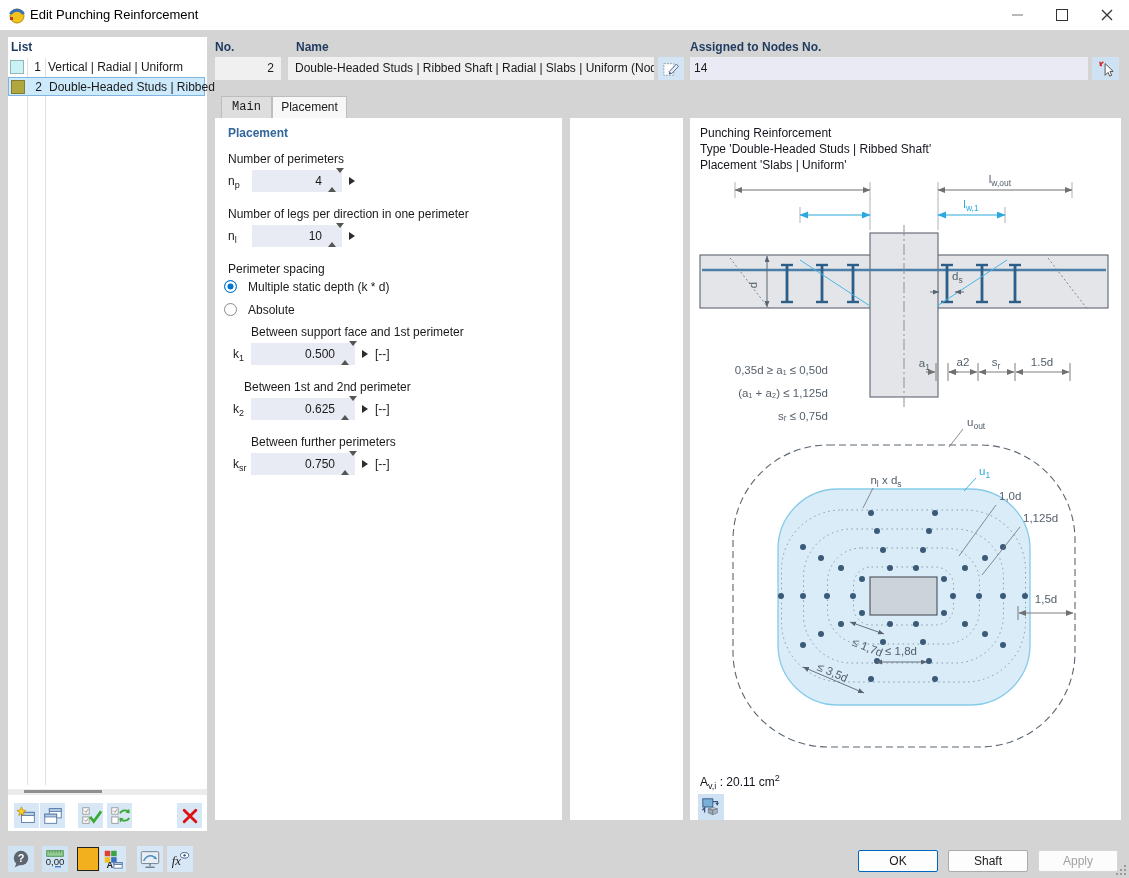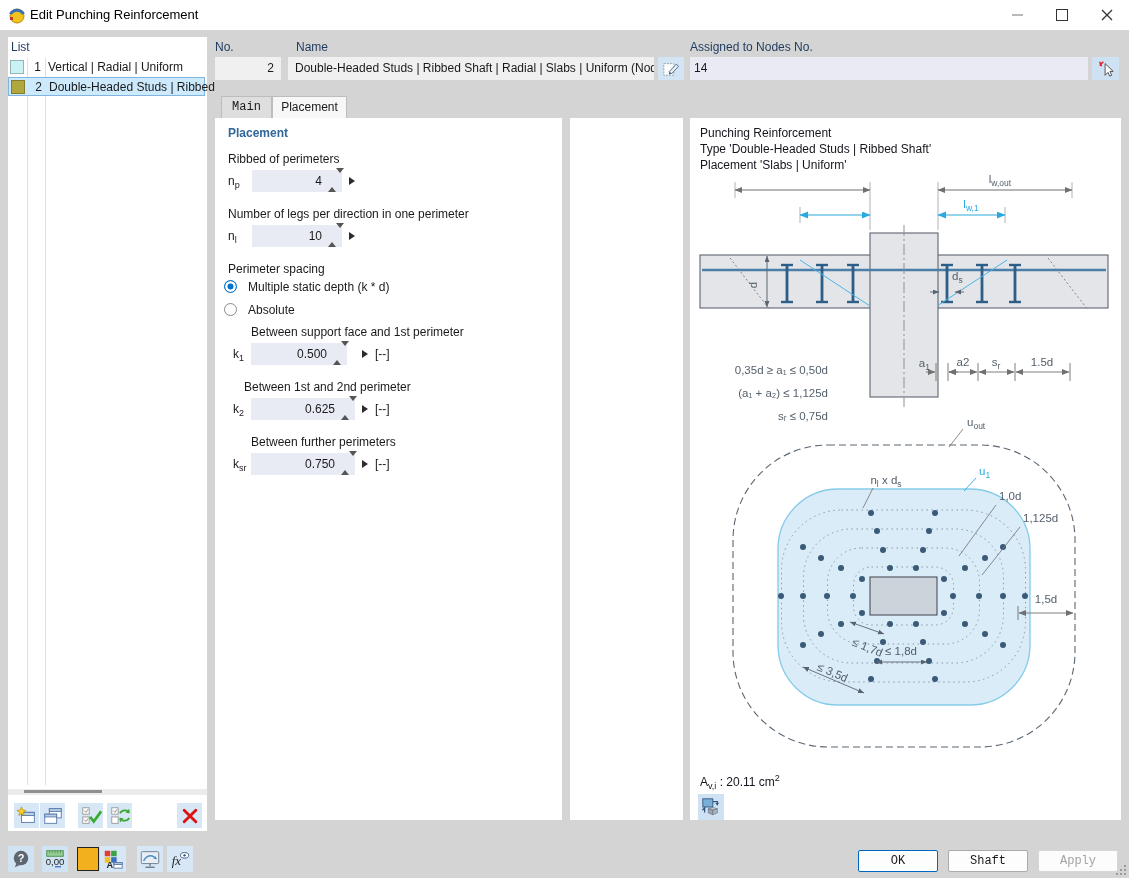--- a/index.html
+++ b/index.html
@@ -6,21 +6,21 @@
     font-family:"Liberation Sans",sans-serif;font-size:12px;background:#d4d4d4;color:#1a1a1a;}
   .abs{position:absolute;}
   
   .titlebar{left:0;top:0;width:1129px;height:30px;background:#ffffff;}
   .title-text{left:30px;top:7px;font-size:13px;color:#000;}
   .win-btn{top:0;width:44px;height:30px;display:flex;align-items:center;justify-content:center;cursor:default;}
   .min-glyph{width:11px;height:2px;background:#b9b9b9;}
   .max-glyph{width:10px;height:10px;border:1.2px solid #333;}
   
   .panel{background:#fff;}
-  .grouplabel{font-weight:normal;color:#1e3a5f;}
+  .grouplabel{font-weight:bold;color:#1e3a5f;}
   
   .list-panel{left:8px;top:37px;width:199px;height:794px;}
   .list-row{left:0;height:19px;width:197px;}
   .list-row.sel{background:#cde9fc;border:1px solid #7fb5e0;box-sizing:border-box;}
   .swatch{left:2px;top:2px;width:14px;height:14px;border:1px solid rgba(0,0,0,.25);box-sizing:border-box;}
   .lnum{left:18px;top:2px;width:15px;text-align:right;}
   .lname{left:40px;top:2px;white-space:nowrap;}
   .colsep{top:21px;width:0;height:727px;border-left:1px solid #e0e0e0;}
   .hscroll-track{left:0;top:752px;width:199px;height:6px;background:#ececec;}
   .hscroll-thumb{left:16px;top:754px;width:78px;height:3px;background:#8f8f8f;}
@@ -47,21 +47,21 @@
   .radio.on{background:#0073cf;box-shadow:inset 0 0 0 2.5px #fff;border:1px solid #0073cf;}
   .radio.off{background:#fff;border:1px solid #8a8a8a;}
   sub{font-size:9px;}
   sup{font-size:9px;}
   
   svg text{font-family:"Liberation Sans",sans-serif;font-size:11.5px;fill:#55606b;}
   .subt{font-size:8.5px;}
   .cy{fill:#2aa9e0;}
   
   .btn{top:850px;width:80px;height:22px;background:#fdfdfd;border:1px solid #ababab;border-radius:2px;
-       text-align:center;line-height:20px;box-sizing:border-box;font-family:Liberation Mono, monospace;}
+       text-align:center;line-height:20px;box-sizing:border-box;}
   .btn-ok{border:1.5px solid #0067c0;}
   .btn-disabled{color:#a3a3a3;border:1px solid #d6d6d6;background:#fcfcfc;}
   .blb{top:846px;width:26px;height:26px;background:#cfe3f3;display:flex;align-items:center;justify-content:center;}
 </style>
 </head>
 <body>
 
 <div class="abs titlebar">
   <svg class="abs" style="left:8px;top:6px" width="18" height="18" viewBox="0 0 18 18">
     <circle cx="9" cy="10" r="7" fill="#f2c21d" stroke="#b98d10"></circle>
@@ -165,21 +165,21 @@
     <path d="M9 4 L9 17 L12.2 13.8 L14.2 18 L16.4 17 L14.4 12.8 L18 12.6 Z" fill="#fff" stroke="#444" stroke-width="1"></path>
   </svg>
 </div>
 
 <div class="abs tab tab-inactive" style="left:221px;width:51px">Main</div>
 <div class="abs tab tab-active" style="left:272px;width:75px">Placement</div>
 
 <div class="abs panel" style="left:215px;top:118px;width:347px;height:702px">
   <div class="abs form-title" style="left:13px;top:8px">Placement</div>
 
-  <div class="abs" style="left:13px;top:34px">Ribbed of perimeters</div>
+  <div class="abs" style="left:13px;top:34px">Number of perimeters</div>
   <div class="abs" style="left:13px;top:56px"><span>n</span><sub>p</sub></div>
   <div class="spinfield" style="left:37px;top:52px;width:90px">
     <span class="spinval">4</span>
     <span class="spinner"><span class="sp-up"></span><span class="sp-dn"></span></span>
   </div>
   <div class="abs detail-arrow" style="left:134px;top:59px"></div>
 
   <div class="abs" style="left:13px;top:89px">Number of legs per direction in one perimeter</div>
   <div class="abs" style="left:13px;top:111px"><span>n</span><sub>l</sub></div>
   <div class="spinfield" style="left:37px;top:107px;width:90px">
@@ -189,21 +189,21 @@
   <div class="abs detail-arrow" style="left:134px;top:114px"></div>
 
   <div class="abs" style="left:13px;top:144px">Perimeter spacing</div>
   <div class="abs radio on" style="left:9px;top:162px"></div>
   <div class="abs" style="left:33px;top:162px">Multiple static depth (k * d)</div>
   <div class="abs radio off" style="left:9px;top:185px"></div>
   <div class="abs" style="left:33px;top:185px">Absolute</div>
 
   <div class="abs" style="left:36px;top:207px">Between support face and 1st perimeter</div>
   <div class="abs" style="left:18px;top:229px"><span>k</span><sub>1</sub></div>
-  <div class="spinfield" style="left:36px;top:225px;width:96px">
+  <div class="spinfield" style="left:36px;top:225px;width:104px">
     <span class="spinval">0.500</span>
     <span class="spinner"><span class="sp-up"></span><span class="sp-dn"></span></span>
   </div>
   <div class="abs detail-arrow" style="left:147px;top:232px"></div>
   <div class="abs" style="left:160px;top:229px">[--]</div>
 
   <div class="abs" style="left:29px;top:262px">Between 1st and 2nd perimeter</div>
   <div class="abs" style="left:18px;top:284px"><span>k</span><sub>2</sub></div>
   <div class="spinfield" style="left:36px;top:280px;width:104px">
     <span class="spinval">0.625</span>

